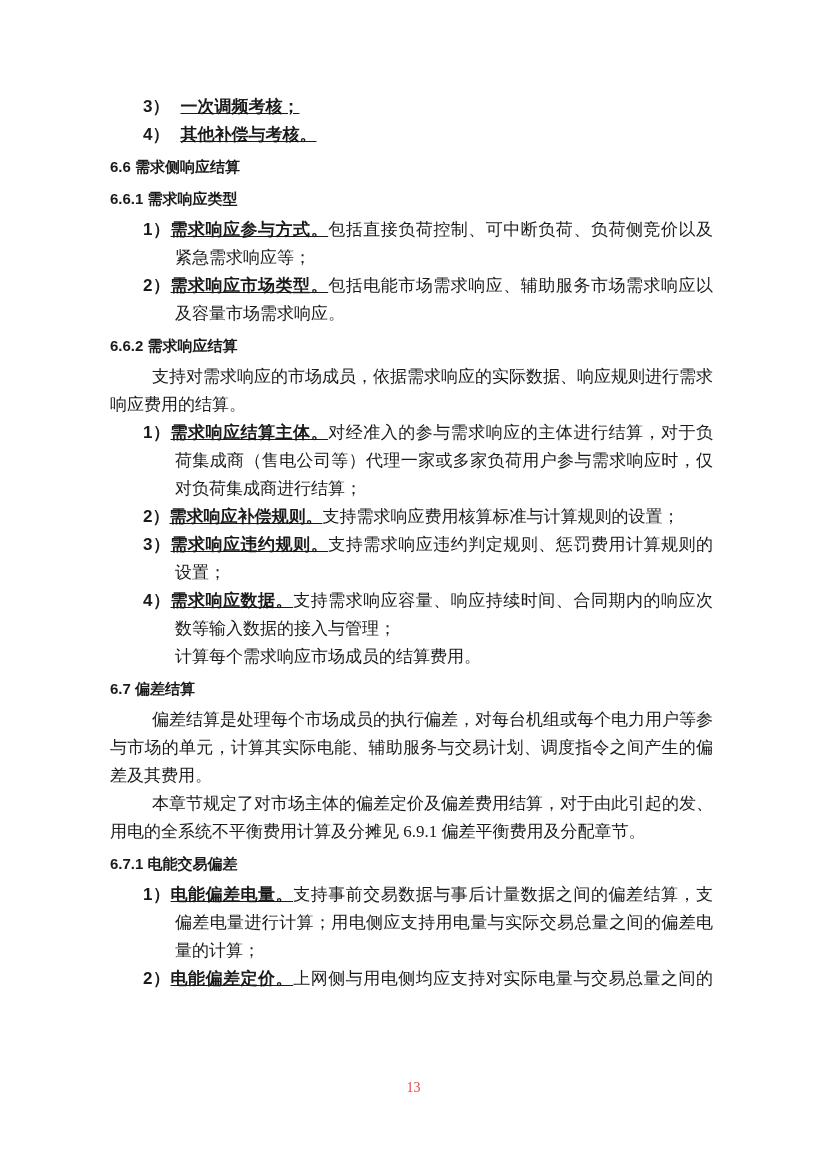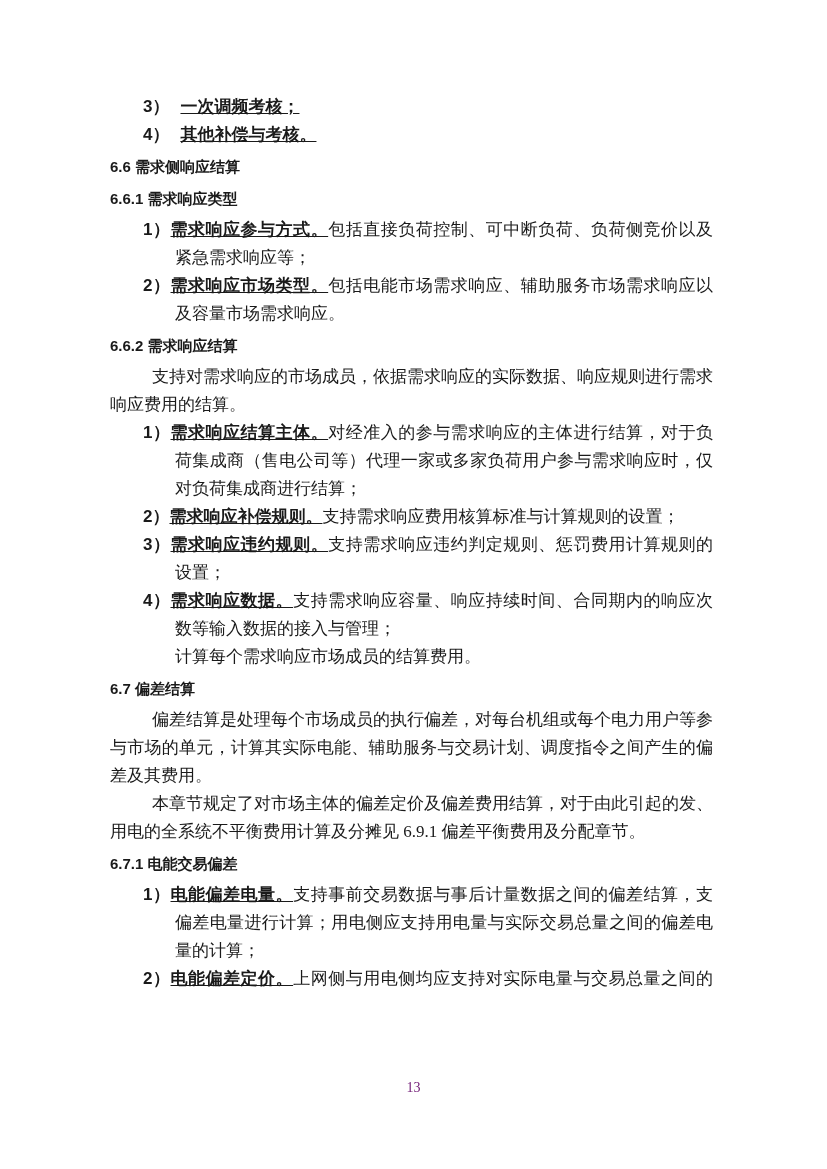--- a/index.html
+++ b/index.html
@@ -53,21 +53,21 @@
   }
   .pagenum {
     position: absolute;
     top: 1078px;
     left: 0;
     width: 827px;
     text-align: center;
     font-size: 14px;
     line-height: 20px;
     font-family: "Liberation Serif", "DejaVu Serif", serif;
-    color: #701a75;
+    color: #ef4444;
   }
 </style>
 </head>
 <body>
 
 <div class="page">
   <div class="content" id="doc-body">
       <div class="block list">
         <div class="line l-first"><span class="num gapped">3）</span><span class="seg-b">一次调频考核；</span></div>
       </div>

